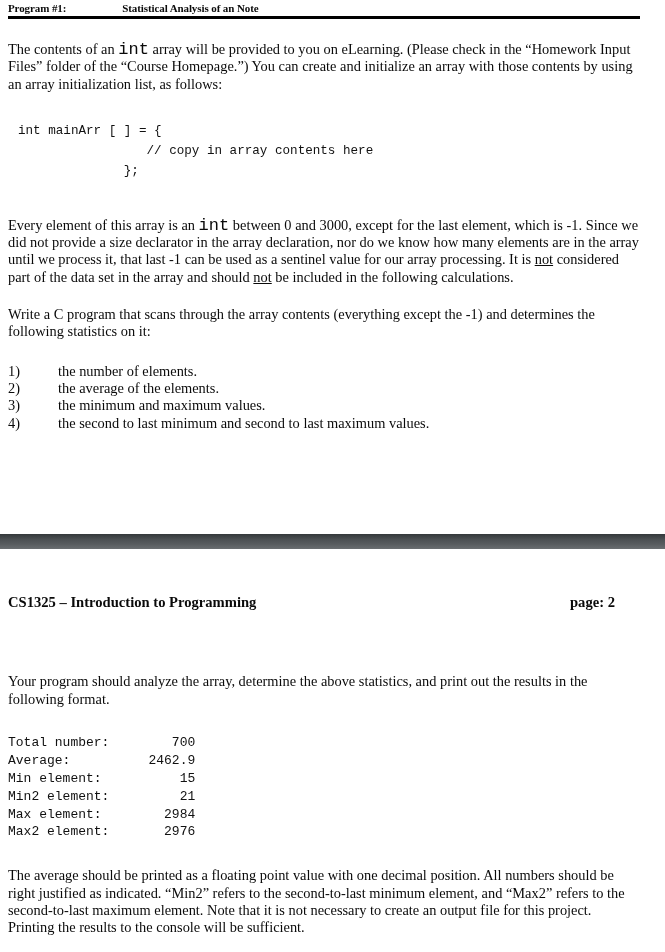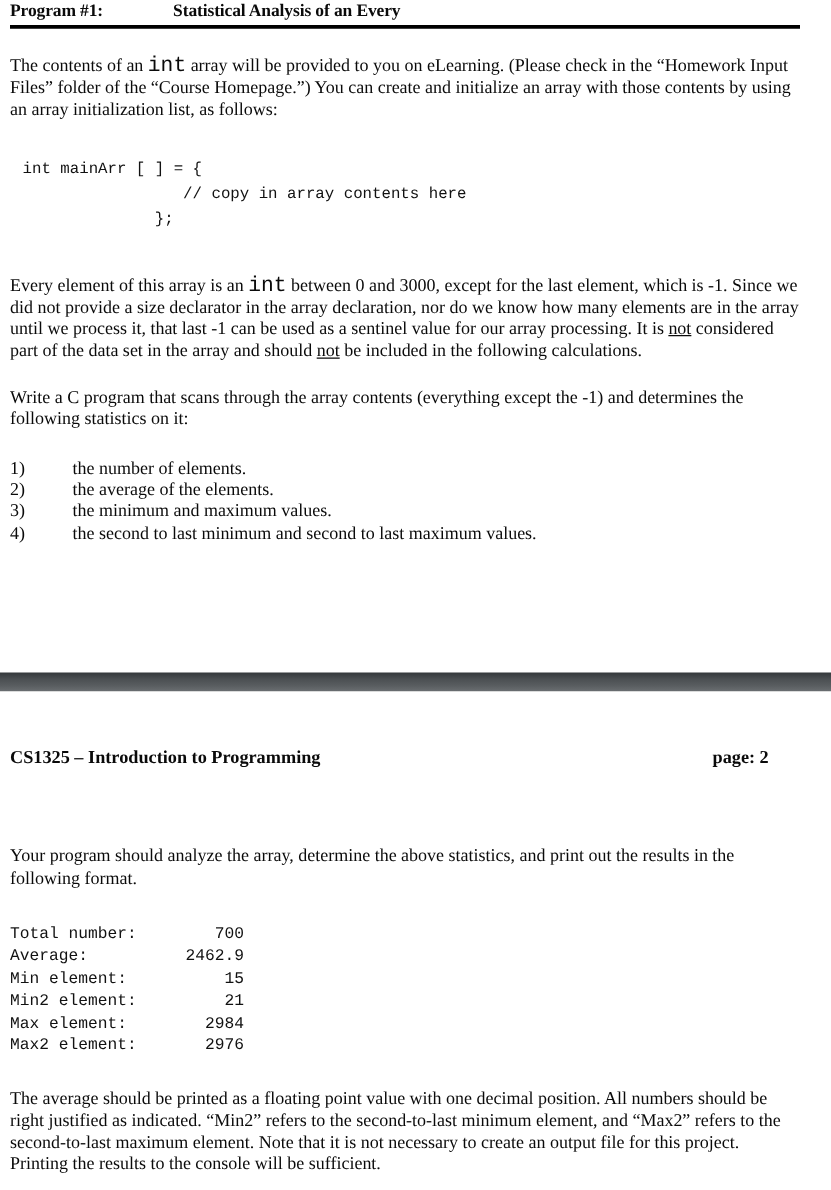--- a/index.html
+++ b/index.html
@@ -22,21 +22,21 @@
     width: 665px;
   }
 
   
   .doc-title {
     display: flex;
     align-items: baseline;
     padding: 2px 8px 0 8px;
     font-family: "Liberation Serif", "DejaVu Serif", serif;
     font-weight: bold;
-    font-size: 14px;
+    font-size: 11px;
     letter-spacing: -0.1px;
   }
   .doc-title .title-label {
     white-space: nowrap;
   }
   .doc-title .title-main {
     margin-left: 56px;
     white-space: nowrap;
   }
   .title-rule {
@@ -131,21 +131,21 @@
     white-space: pre;
   }
 </style>
 </head>
 <body>
 
 <div class="page">
 
   <div class="doc-title">
     <span class="title-label">Program #1:</span>
-    <span class="title-main">Statistical Analysis of an Every</span>
+    <span class="title-main">Statistical Analysis of an Note</span>
   </div>
   <div class="title-rule"></div>
 
   <div class="spacer-22"></div>
 
   <p class="body-text"><span>The contents of an </span><span class="mono-inline">int</span><span> array will be provided to you on eLearning.  (Please check in the “Homework Input Files” folder of the “Course Homepage.”)  You can create and initialize an array with those contents by using an array initialization list, as follows:</span></p>
 
   <div class="spacer-18"></div>
 
   <pre class="code-block">int mainArr [ ] = {

